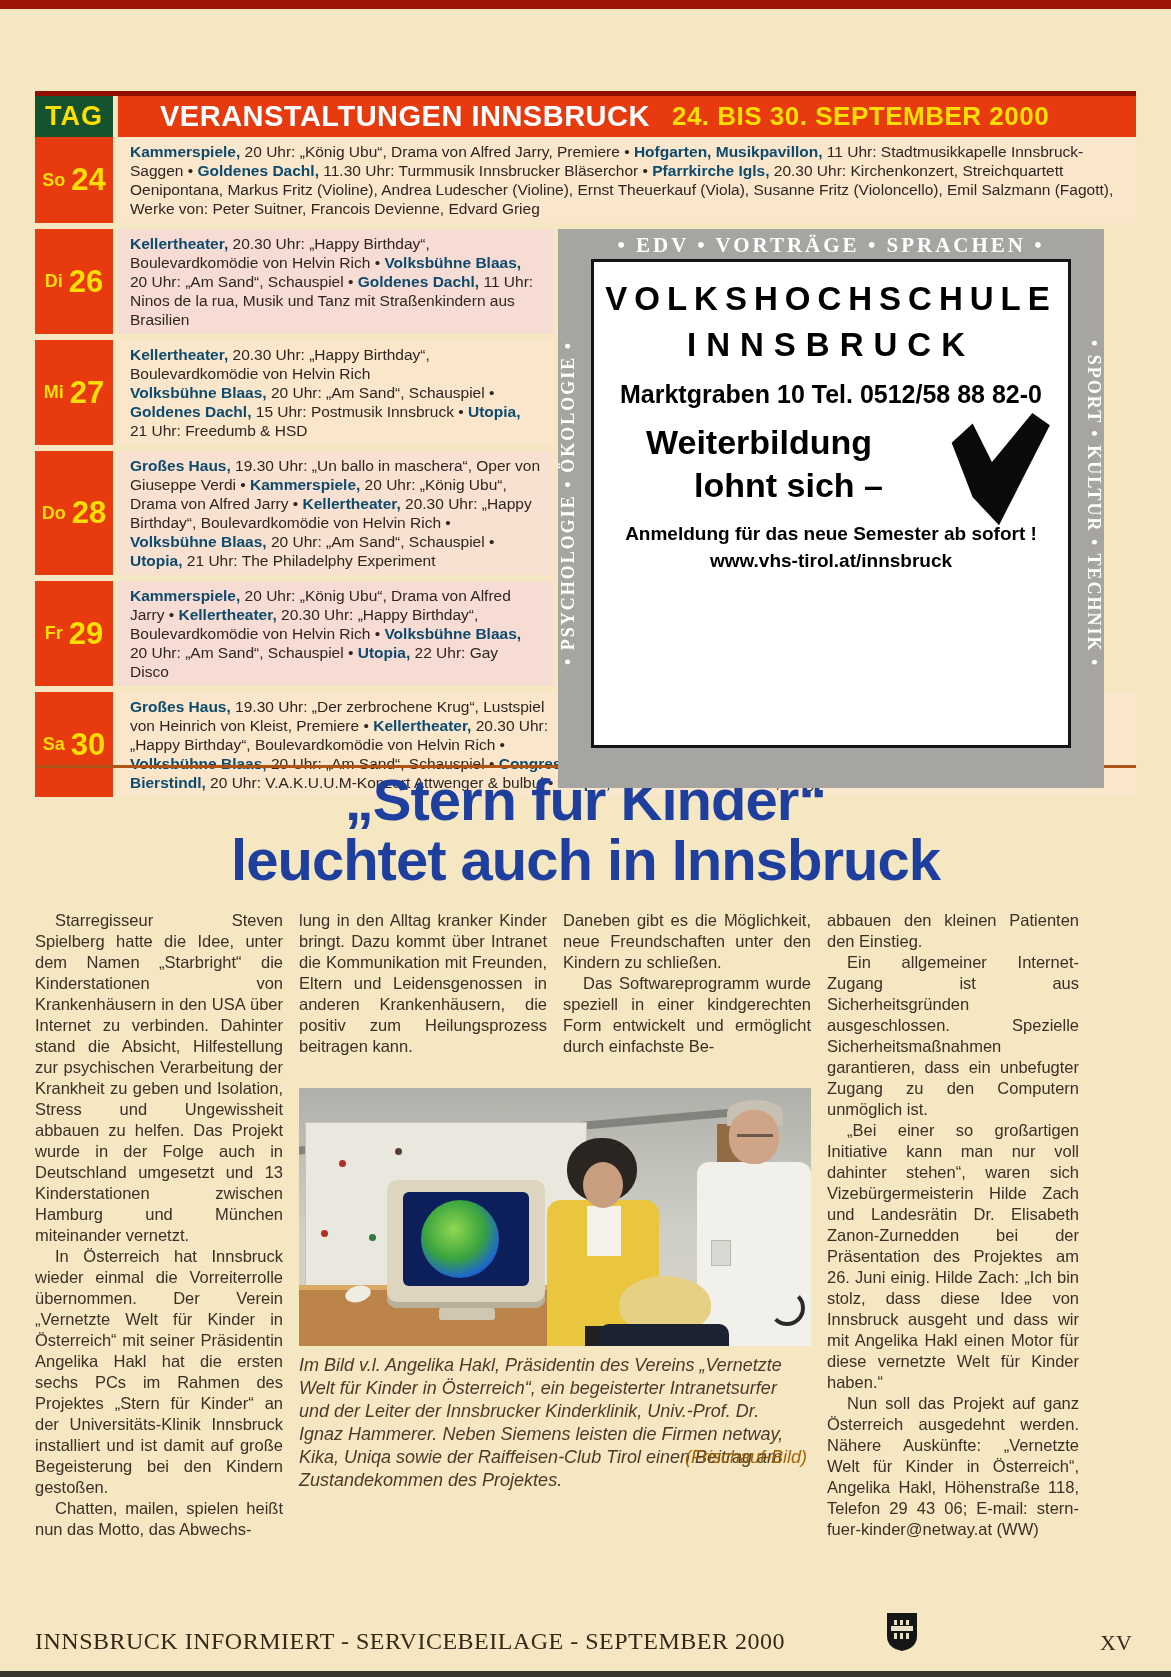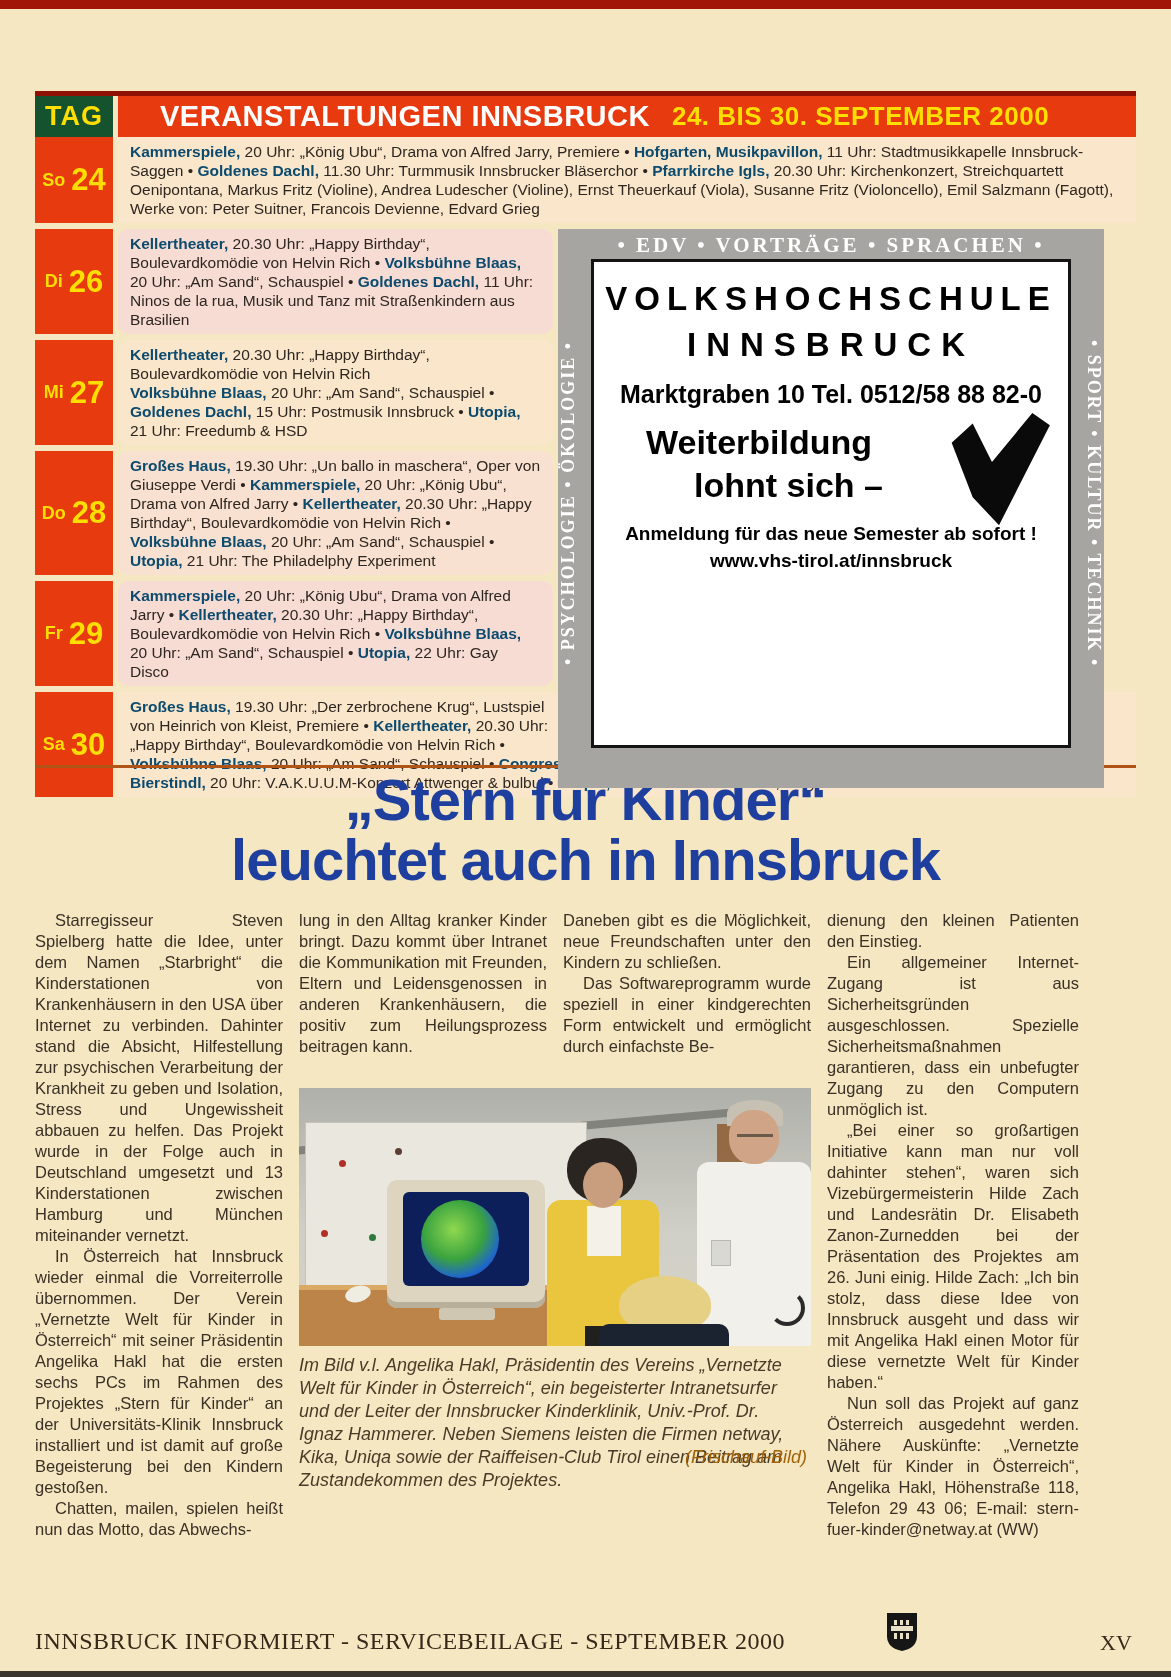--- a/index.html
+++ b/index.html
@@ -23,21 +23,21 @@
   .mh86{min-height:86px;} .mh105{min-height:105px;} .mh124{min-height:124px;}
   .day{width:78px;background:#e73a0e;color:#ffdf00;display:flex;align-items:center;
        justify-content:center;gap:6px;flex:none;}
   .day .abbr{font-size:18px;font-weight:bold;}
   .day .num{font-size:31px;font-weight:bold;}
   .cell{flex:1;padding:5px 12px;font-size:15.5px;line-height:19px;color:#2e2620;margin-left:5px;}
   .cell b{color:#0c4a6e;}
   .r-cream .cell{background:#f9e6cb;}
   .r-pink  .cell{background:#f7dcd4;}
   .r-pink2 .cell{background:#f8e1d0;}
-  .narrow .cell{margin-right:583px;border-radius:11px;}
+  .narrow .cell{margin-right:583px;}
   .ad-spacer{float:right;width:575px;height:40px;}
 
   .rule{position:absolute;left:35px;top:765px;width:1101px;height:3px;background:#b05418;}
 
   
   .ad{position:absolute;left:558px;top:229px;width:546px;height:559px;background:#a6a5a1;z-index:5;
       font-family:"Liberation Serif",serif;}
   .ad-top,.ad-bottom{position:absolute;left:0;width:100%;color:#fff;font-weight:bold;
       text-align:center;letter-spacing:3px;}
   .ad-top{top:0;height:30px;line-height:32px;font-size:21px;}
@@ -210,21 +210,21 @@
     <p>Chatten, mailen, spielen heißt nun das Motto, das Abwechs-</p>
   </div>
   <div class="col c2">
     <p class="noind">lung in den Alltag kranker Kinder bringt. Dazu kommt über Intranet die Kommunikation mit Freunden, Eltern und Leidensgenossen in anderen Krankenhäusern, die positiv zum Heilungsprozess beitragen kann.</p>
   </div>
   <div class="col c3">
     <p class="noind">Daneben gibt es die Möglichkeit, neue Freundschaften unter den Kindern zu schließen.</p>
     <p>Das Softwareprogramm wurde speziell in einer kindgerechten Form entwickelt und ermöglicht durch einfachste Be-</p>
   </div>
   <div class="col c4">
-    <p class="noind">dienung den kleinen Patienten den Einstieg.</p>
+    <p class="noind">abbauen den kleinen Patienten den Einstieg.</p>
     <p>Ein allgemeiner Internet-Zugang ist aus Sicherheitsgründen ausgeschlossen. Spezielle Sicherheitsmaßnahmen garantieren, dass ein unbefugter Zugang zu den Computern unmöglich ist.</p>
     <p>„Bei einer so großartigen Initiative kann man nur voll dahinter stehen“, waren sich Vizebürgermeisterin Hilde Zach und Landesrätin Dr. Elisabeth Zanon-Zurnedden bei der Präsentation des Projektes am 26. Juni einig. Hilde Zach: „Ich bin stolz, dass diese Idee von Innsbruck ausgeht und dass wir mit Angelika Hakl einen Motor für diese vernetzte Welt für Kinder haben.“</p>
     <p>Nun soll das Projekt auf ganz Österreich ausgedehnt werden. Nähere Auskünfte: „Vernetzte Welt für Kinder in Österreich“, Angelika Hakl, Höhenstraße 118, Telefon 29 43 06; E-mail: stern-fuer-kinder@netway.at (WW)</p>
   </div>
 
   <div class="photo">
     <div class="ph-rail"></div>
     <div class="ph-board"></div>
     <div class="ph-dot" style="left:40px;top:72px;background:#b03028;"></div>
     <div class="ph-dot" style="left:96px;top:60px;background:#5a3e32;"></div>

